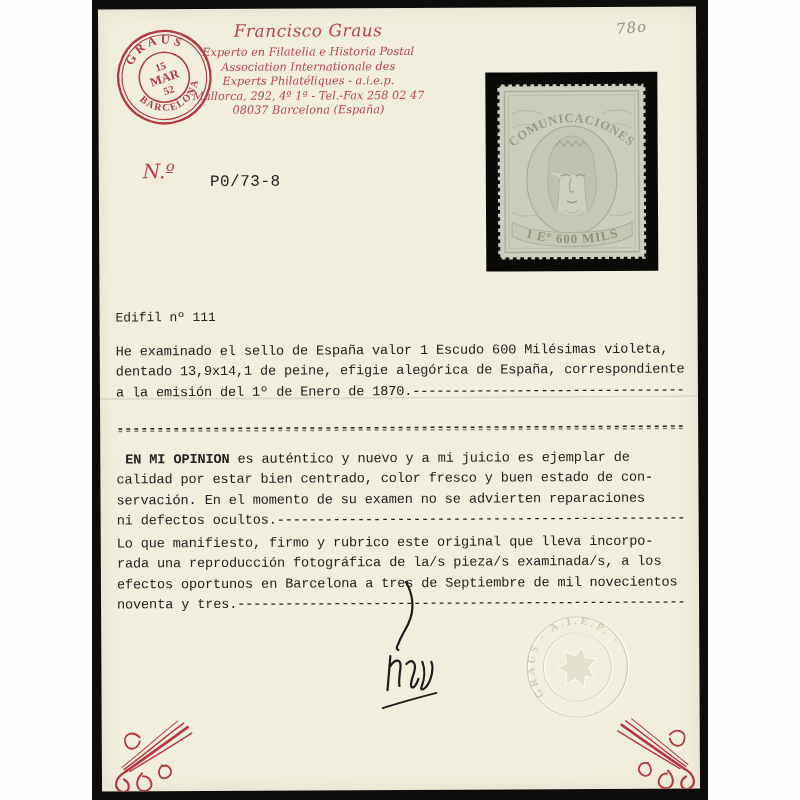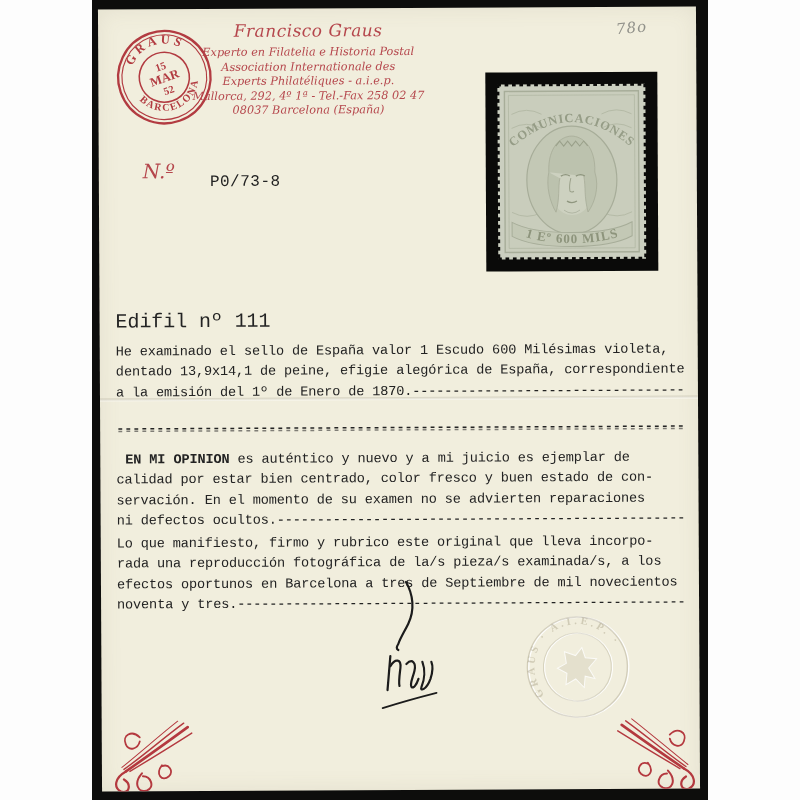--- a/index.html
+++ b/index.html
@@ -24,21 +24,21 @@
   .redseal{position:absolute;left:16px;top:18px;width:100px;height:100px;transform:rotate(-19deg);}
   
   .mount{position:absolute;left:387px;top:65px;width:172px;height:199px;background:#0a0a09;}
   .stamp{position:absolute;left:12px;top:12px;width:148px;height:175px;background:#cbcfc0;}
   .perf{position:absolute;}
   .perf-h{left:-2px;right:-2px;height:6px;background-image:radial-gradient(circle 2.1px at 3.7px 3px,#0a0a09 2.05px,rgba(0,0,0,0) 2.3px);background-size:7.4px 6px;background-repeat:repeat-x;}
   .perf-v{top:-2px;bottom:-2px;width:6px;background-image:radial-gradient(circle 2.1px at 3px 3.7px,#0a0a09 2.05px,rgba(0,0,0,0) 2.3px);background-size:6px 7.4px;background-repeat:repeat-y;}
   .perf-t{top:-3px;} .perf-b{bottom:-3px;} .perf-l{left:-3px;} .perf-r{right:-3px;}
   
   .mono{font-family:"Liberation Mono",monospace;color:#232323;}
-  .catalog{position:absolute;left:16px;top:301px;font-size:20px;letter-spacing:-0.1px;text-align:right;}
+  .catalog{position:absolute;left:16px;top:301px;font-size:13px;letter-spacing:-0.1px;text-align:right;}
   .para{position:absolute;left:16px;width:582px;font-size:13.6px;line-height:20.4px;letter-spacing:-0.15px;}
   .tline{white-space:pre;}
   .tline b{font-weight:bold;text-align:center;}
   .p1{top:333px;} .p2{top:441px;} .p3{top:525px;}
   .indent1{padding-left:9px;}
   .dashline{position:absolute;left:16px;top:412px;width:582px;font-family:"Liberation Mono",monospace;
             font-size:13.6px;color:#232323;font-weight:600;letter-spacing:-0.15px;white-space:pre;
             text-shadow:0 2.4px 0 rgba(35,35,35,0.55);}
   .crease{position:absolute;left:0;right:0;top:389px;height:3px;
           background:linear-gradient(rgba(95,88,64,0.20),rgba(255,255,255,0.55));}

